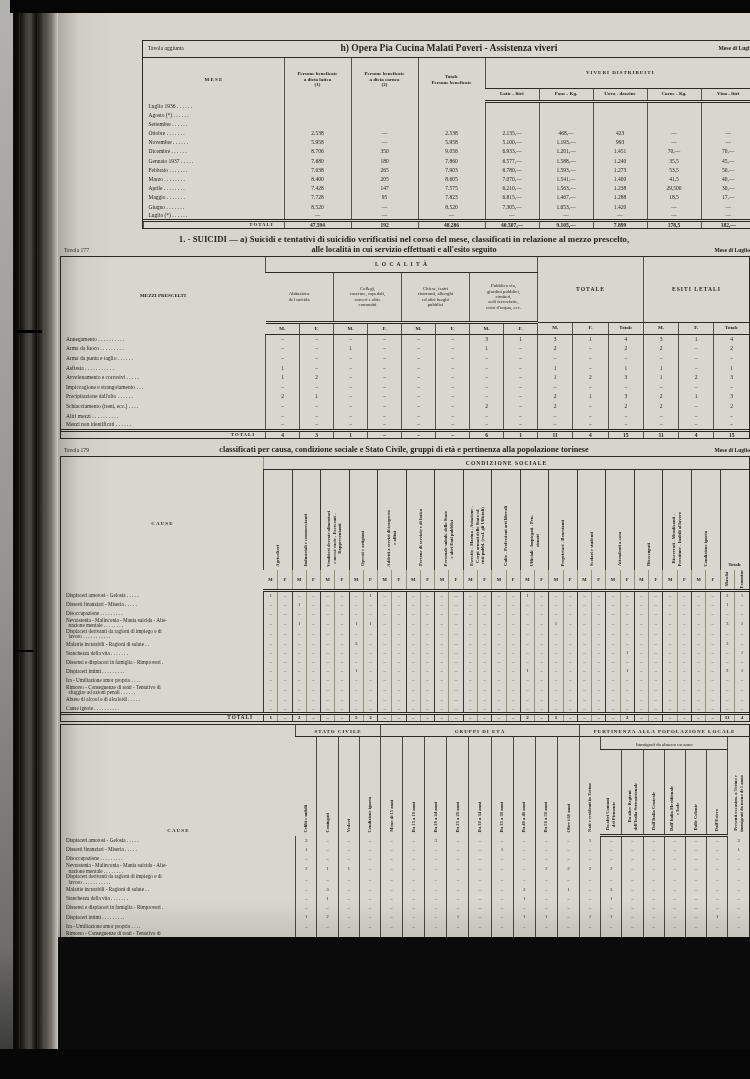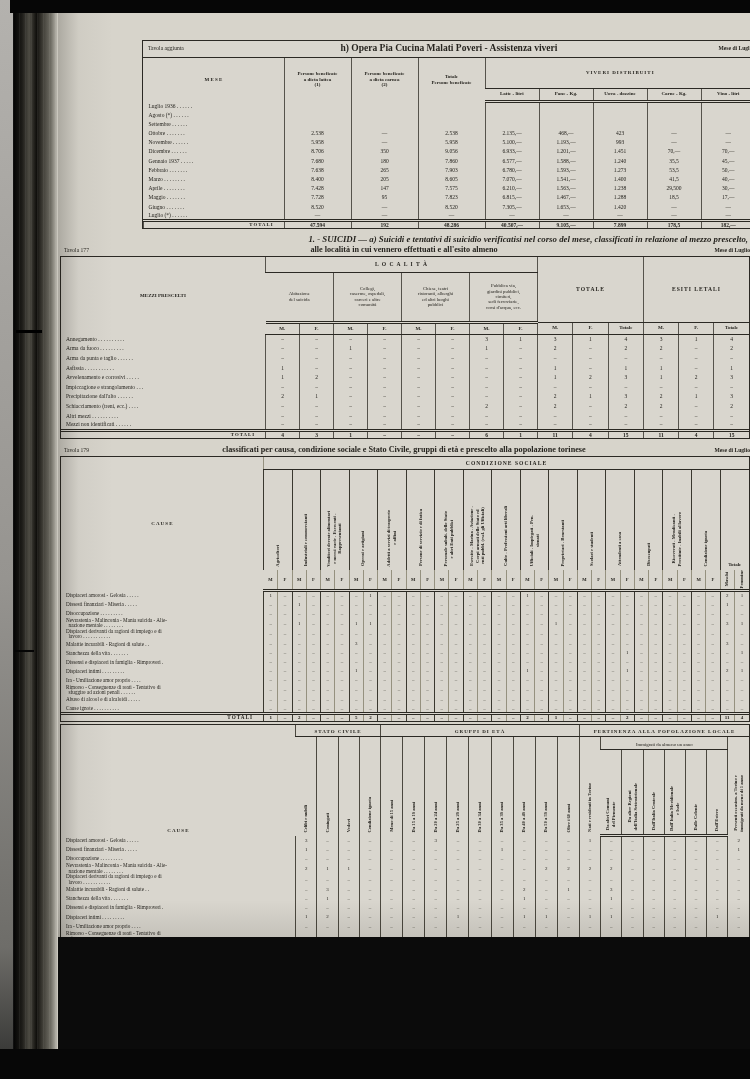--- a/index.html
+++ b/index.html
@@ -33,21 +33,21 @@
   .grp{letter-spacing:1px;font-size:5.6px;}
   .vert{writing-mode:vertical-rl;transform:rotate(180deg);display:inline-block;max-height:100%;line-height:1.25;font-size:4.6px;}
   .frame{border:1px solid #2b2924;background:rgba(255,255,255,.06);}
 
   
   .band{position:relative;height:16px;border-bottom:1px solid #2b2924;}
   .band .tavola{position:absolute;left:5px;top:4px;font-size:5.6px;}
   .band .btitle{text-align:center;font-size:9.5px;font-weight:700;padding-top:2px;white-space:nowrap;}
   .band .mese{position:absolute;right:1px;top:4px;font-size:5.6px;font-weight:700;white-space:nowrap;}
   .sec{position:relative;margin:6px 0 2px 2px;width:688px;}
-  .sec .h1{text-align:right;font-weight:700;font-size:8.8px;white-space:nowrap;font-style:italic;}
+  .sec .h1{text-align:center;font-weight:700;font-size:8.8px;white-space:nowrap;}
   .sec .h2{text-align:center;font-weight:700;font-size:8.2px;white-space:nowrap;}
   .sec .tavola{position:absolute;left:4px;bottom:1px;font-size:5.6px;font-weight:400;}
   .sec .mese{position:absolute;right:-2px;bottom:1px;font-size:5.6px;font-weight:700;white-space:nowrap;}
 
   
   .frameA{margin-left:84px;width:612px;}
   .tblA{width:100%;}
   .tblA .lbl{width:138px;}
   .tblA .wp{width:64px;}
   .tblA th{font-size:5px;}
@@ -310,21 +310,21 @@
                 <td><span>7.899</span></td>
                 <td><span>178,5</span></td>
                 <td><span>182,—</span></td>
               </tr>
             </tfoot>
           </table>
       </div>
 
       <div class="sec">
         <div class="h1">1. - SUICIDI — a) Suicidi e tentativi di suicidio verificatisi nel corso del mese, classificati in relazione al mezzo prescelto,</div>
-        <div class="h2">alle località in cui vennero effettuati e all'esito almeno</div>
+        <div class="h2">alle località in cui servizio effettuati e all'esito seguito</div>
         <span class="tavola">Tavola 177</span>
         <span class="mese">Mese di Luglio</span>
       </div>
 
       <div class="frame frameB">
         <table class="tblB">
             <thead>
               <tr>
                 <th rowspan="3" class="lbl"><span>MEZZI PRESCELTI</span></th>
                 <th colspan="8" class="grp"><span>L O C A L I T À</span></th>
@@ -542,21 +542,21 @@
                 <td><span>15</span></td>
                 <td><span>11</span></td>
                 <td><span>4</span></td>
                 <td><span>15</span></td>
               </tr>
             </tfoot>
           </table>
       </div>
 
       <div class="sec">
-        <div class="h2">classificati per causa, condizione sociale e Stato Civile, gruppi di età e prescelto alla popolazione torinese</div>
+        <div class="h2">classificati per causa, condizione sociale e Stato Civile, gruppi di età e pertinenza alla popolazione torinese</div>
         <span class="tavola">Tavola 179</span>
         <span class="mese">Mese di Luglio</span>
       </div>
 
       <div class="frame frameC">
         <table class="tblC">
             <thead>
               <tr>
                 <th rowspan="3" class="lbl"><span>C A U S E</span></th>
                 <th colspan="34" class="grp"><span>CONDIZIONE SOCIALE</span></th>

